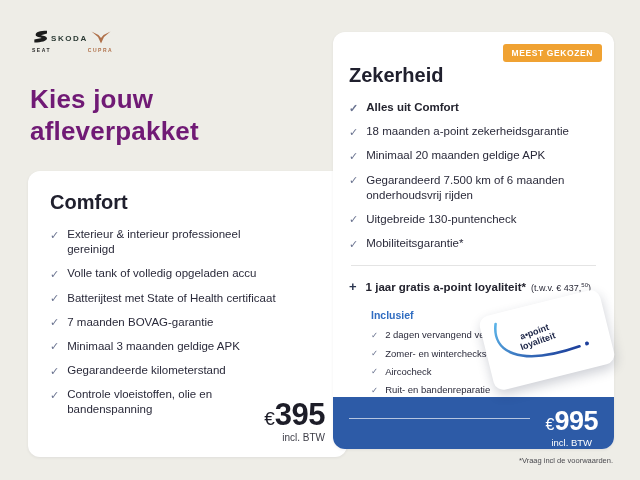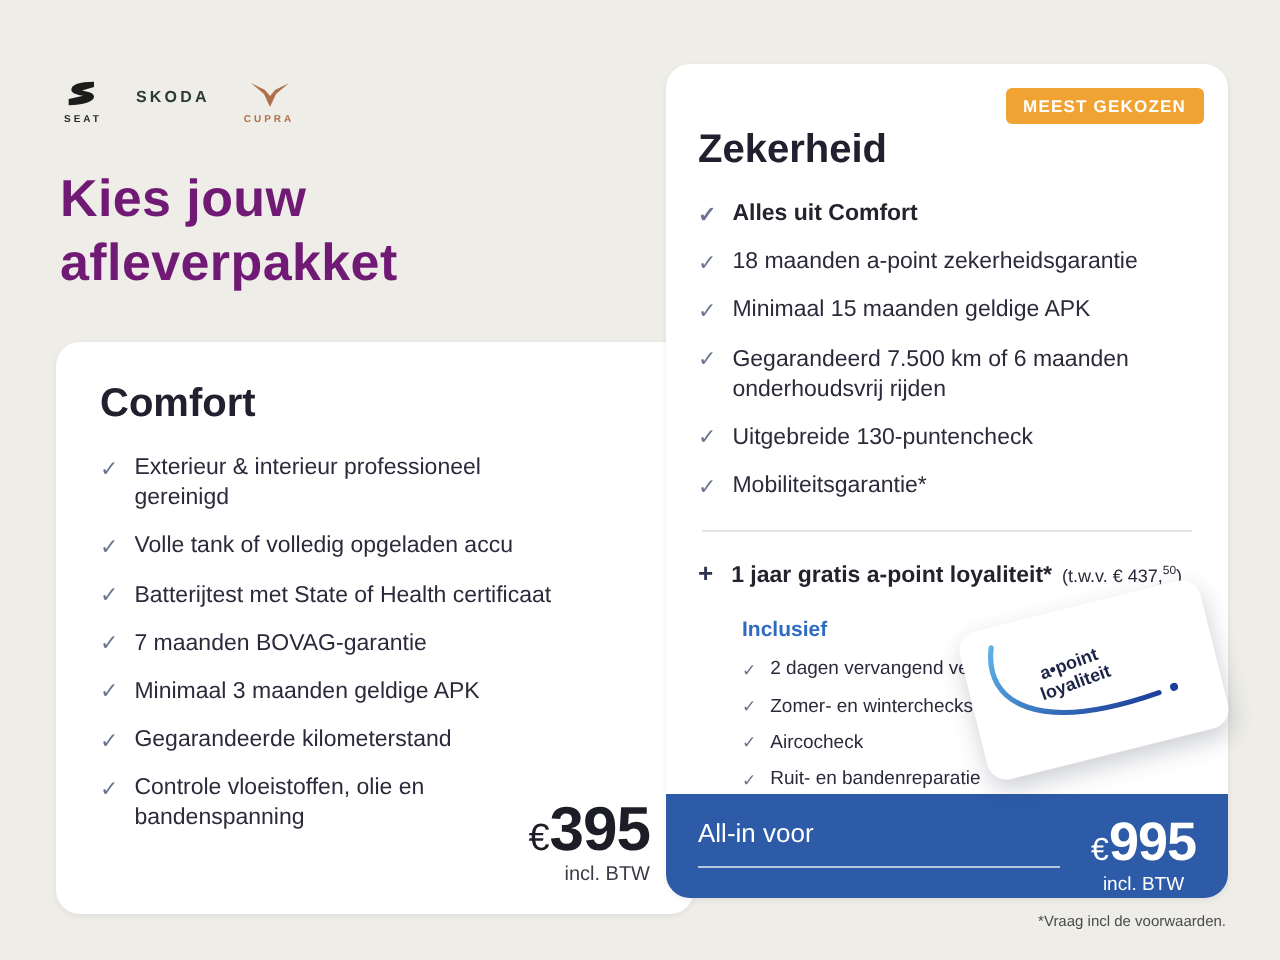--- a/index.html
+++ b/index.html
@@ -6,21 +6,21 @@
   html,body { width:640px; height:480px; }
   body {
     position:relative;
     background:#eeede7;
     font-family:"Liberation Sans", sans-serif;
     color:#23232e;
     overflow:hidden;
   }
 
   
-  .brand-row { position:absolute; left:32px; top:40px; display:flex; align-items:center; gap:17px; }
+  .brand-row { position:absolute; left:32px; top:30px; display:flex; align-items:center; gap:0; }
   .brand { display:flex; flex-direction:column; align-items:center; gap:2px; }
   .brand-mark { line-height:0; }
   .brand-sub { font-size:5px; font-weight:bold; letter-spacing:1.5px; color:#2a2a2a; }
   .brand-sub.cupra { color:#b0714a; }
   .skoda-text { font-size:8px; font-weight:bold; letter-spacing:1.6px; color:#2b3a34; padding-bottom:6px; }
 
   
   .heading { position:absolute; left:30px; top:84px; font-size:26px; font-weight:bold;
              color:#701a75; line-height:1.22; letter-spacing:0.2px; }
 
@@ -166,21 +166,21 @@
     <li>
         <span class="check">✓</span>
         <span>Alles uit Comfort</span>
       </li>
     <li>
         <span class="check">✓</span>
         <span>18 maanden a-point zekerheidsgarantie</span>
       </li>
     <li>
         <span class="check">✓</span>
-        <span>Minimaal 15 maanden geldige APK</span>
+        <span>Minimaal 20 maanden geldige APK</span>
       </li>
     <li>
         <span class="check">✓</span>
         <span>Gegarandeerd 7.500 km of 6 maanden onderhoudsvrij rijden</span>
       </li>
     <li>
         <span class="check">✓</span>
         <span>Uitgebreide 130-puntencheck</span>
       </li>
     <li>
@@ -231,21 +231,20 @@
       <circle cx="100" cy="51" r="2" fill="#1d3f9b"></circle>
     </svg>
     <div class="loyalty-text">
       <span>a•point</span><br>
       <span>loyaliteit</span>
     </div>
   </div>
 
   <div class="zk-footer">
     <div class="zk-footer-left">
-      <div class="allin-label">All-in voor</div>
       <div class="allin-line"></div>
     </div>
     <div class="zk-footer-right">
       <div>
         <span class="zk-price-cur">€</span><span class="zk-price-num">995</span>
       </div>
       <div class="zk-price-note">incl. BTW</div>
     </div>
   </div>
 </div>

